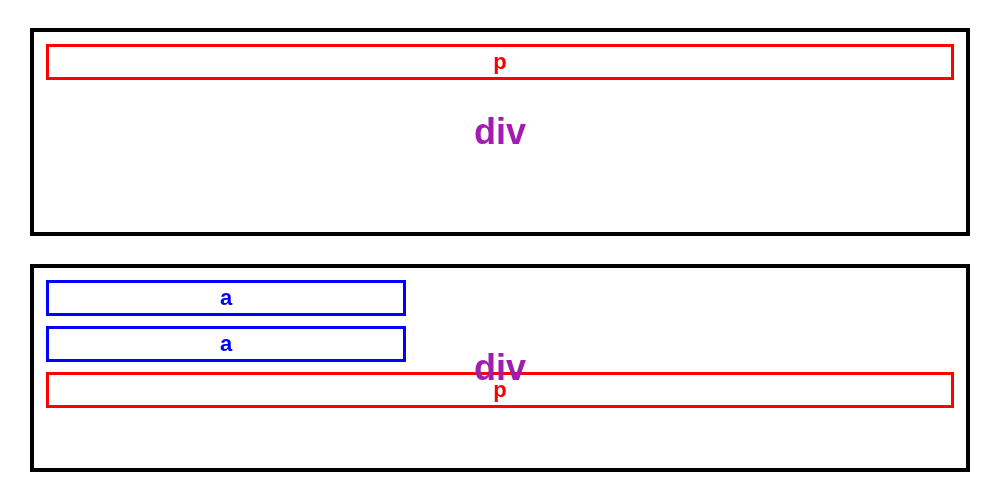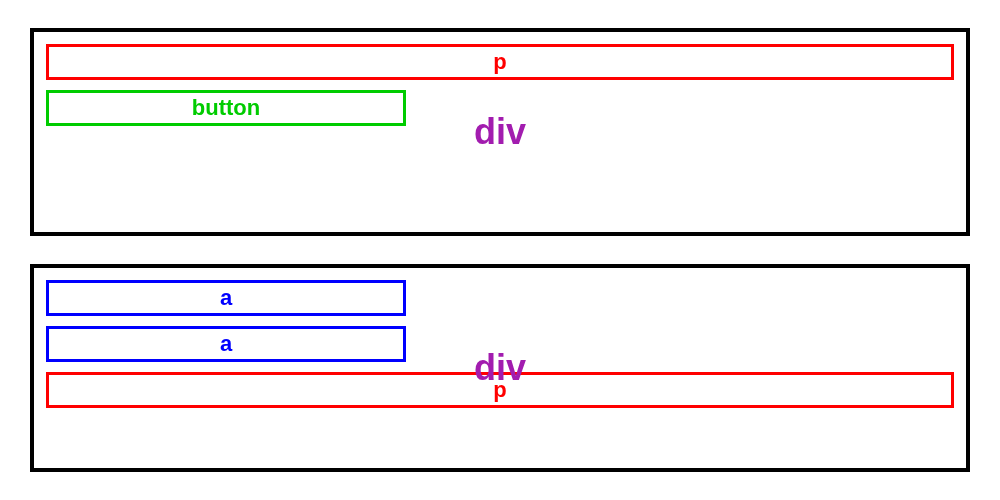--- a/index.html
+++ b/index.html
@@ -63,23 +63,20 @@
     }
   </style>
 </head>
 <body>
 
 <div class="container">
   <span class="container-label">div</span>
   <div class="box box-p">
     <span>p</span>
   </div>
-  <div class="box box-button">
-    <span>button</span>
-  </div>
 </div>
 
 <div class="container">
   <span class="container-label">div</span>
   <div class="box box-a">
     <span>a</span>
   </div>
   <div class="box box-a">
     <span>a</span>
   </div>

